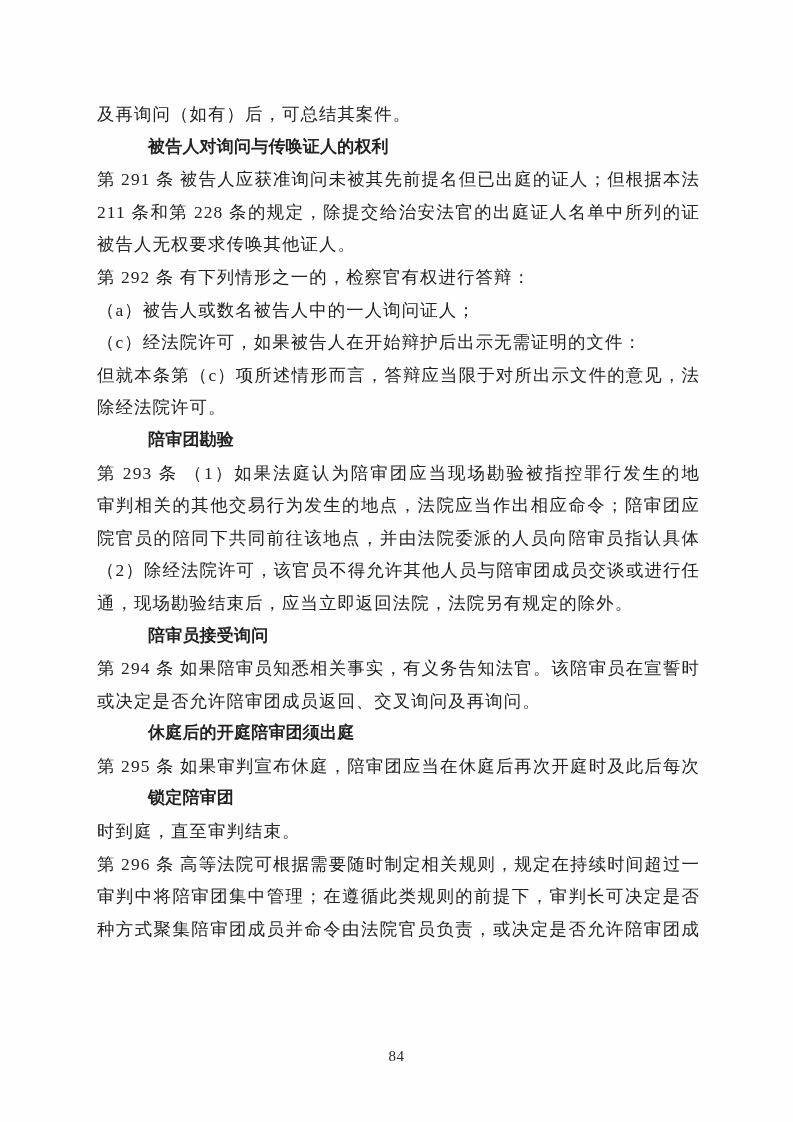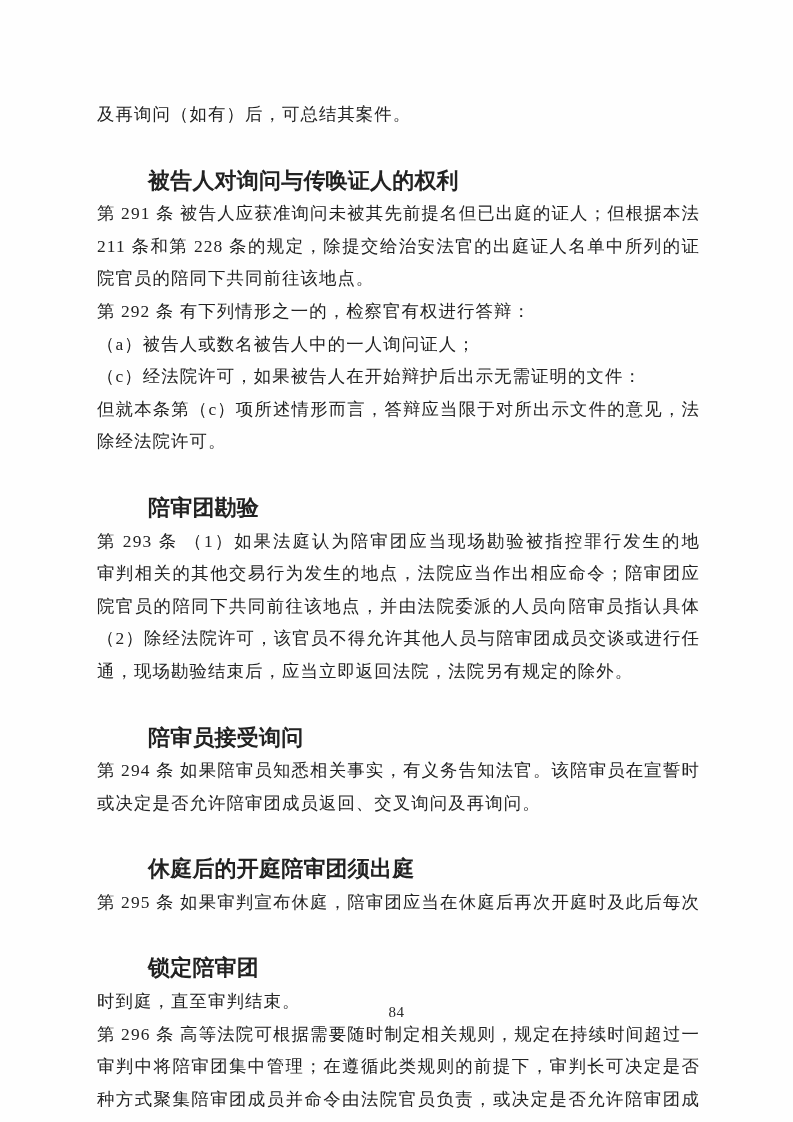--- a/index.html
+++ b/index.html
@@ -30,46 +30,45 @@
   .ln.just {
     white-space: normal;
     text-align: justify;
     text-align-last: justify;
     text-justify: inter-character;
   }
   .ln.heading {
     font-weight: 700;
     padding-left: 51px;
     letter-spacing: 0.2px;
-    font-size: 22px;
+    font-size: 17px;
     font-family: "Liberation Sans", "DejaVu Sans", sans-serif;
-    margin-top: 34px;
   }
   .pagenum {
     position: absolute;
     left: 0;
     right: 0;
-    top: 1002px;
+    top: 1046px;
     text-align: center;
     font-size: 15px;
     line-height: 20px;
     letter-spacing: 0.5px;
     color: #2a2a2a;
   }
 </style>
 </head>
 <body>
 
 <div class="page">
   <div class="content">
     <div class="ln">及再询问（如有）后，可总结其案件。</div>
     <div class="ln heading">被告人对询问与传唤证人的权利</div>
     <div class="ln just">第 291 条 被告人应获准询问未被其先前提名但已出庭的证人；但根据本法典第</div>
     <div class="ln just">211 条和第 228 条的规定，除提交给治安法官的出庭证人名单中所列的证人外，</div>
-    <div class="ln">院官员的陪同下共同前往该地点。</div>
+    <div class="ln">被告人无权要求传唤其他证人。</div>
     <div class="ln">第 292 条 有下列情形之一的，检察官有权进行答辩：</div>
     <div class="ln">（a）被告人或数名被告人中的一人询问证人；</div>
     <div class="ln">（c）经法院许可，如果被告人在开始辩护后出示无需证明的文件：</div>
     <div class="ln just">但就本条第（c）项所述情形而言，答辩应当限于对所出示文件的意见，法院另</div>
     <div class="ln">除经法院许可。</div>
     <div class="ln heading">陪审团勘验</div>
     <div class="ln just">第 293 条 （1）如果法庭认为陪审团应当现场勘验被指控罪行发生的地点，或与</div>
     <div class="ln just">审判相关的其他交易行为发生的地点，法院应当作出相应命令；陪审团应当在法</div>
     <div class="ln just">院官员的陪同下共同前往该地点，并由法院委派的人员向陪审员指认具体地点。</div>
     <div class="ln just">（2）除经法院许可，该官员不得允许其他人员与陪审团成员交谈或进行任何沟</div>

